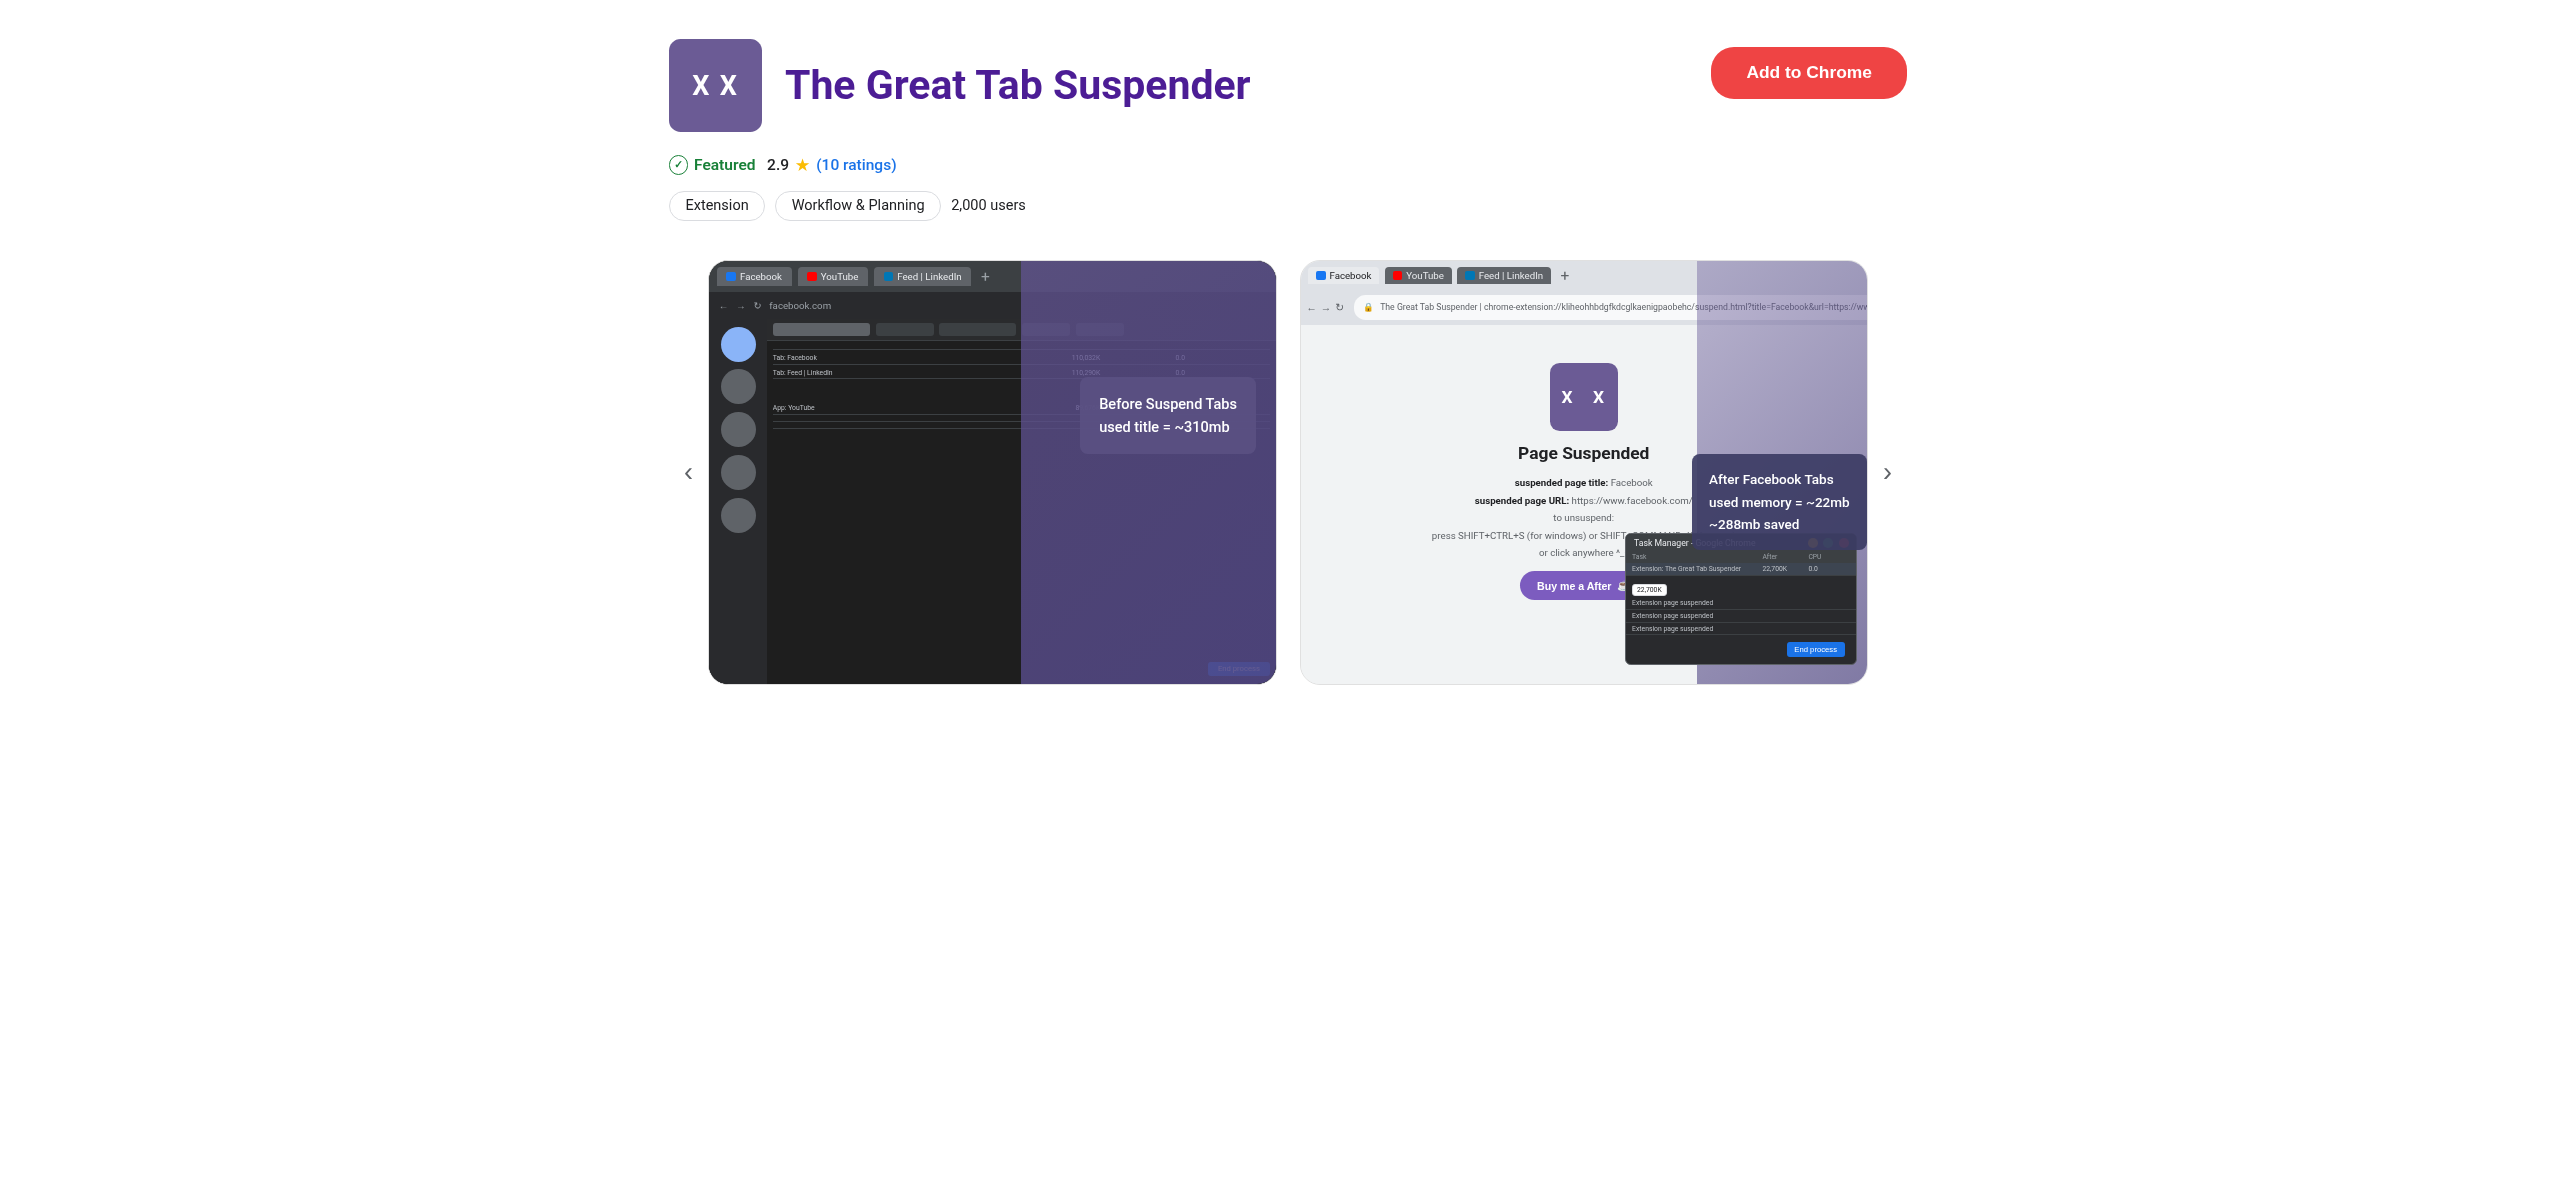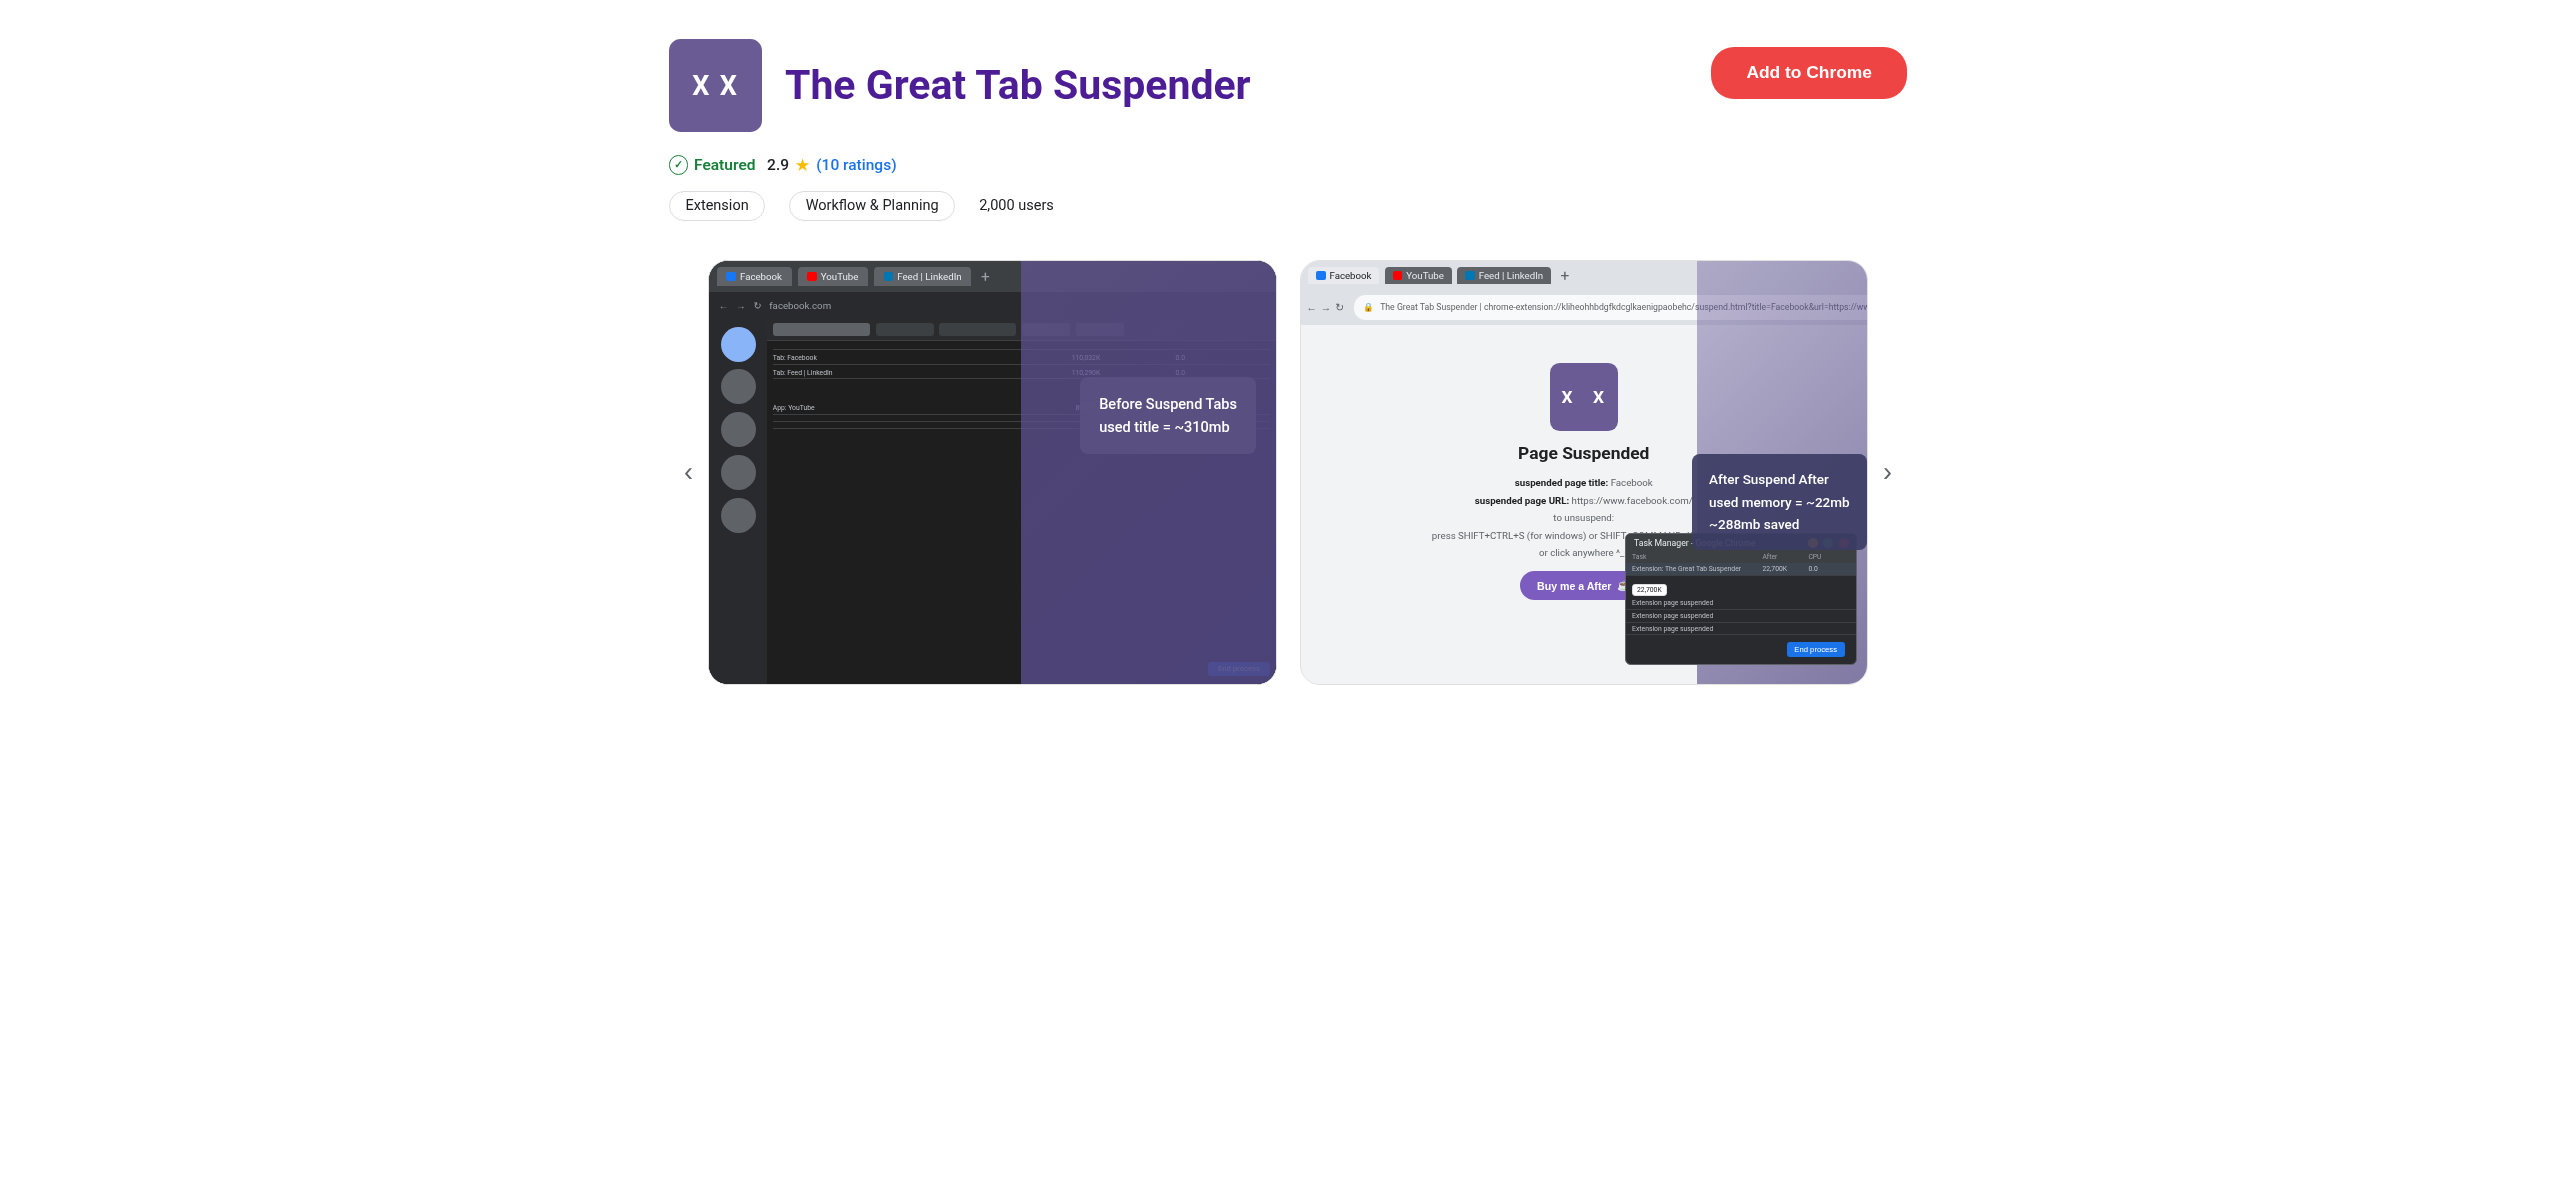--- a/index.html
+++ b/index.html
@@ -117,21 +117,21 @@
     .rating-link {
       color: #1a73e8;
       text-decoration: none;
       font-size: 15.5px;
     }
 
     
     .tags-section {
       display: flex;
       align-items: center;
-      gap: 24px;
+      gap: 10px;
       margin-bottom: 39px;
     }
 
     .tag {
       border: 1.5px solid #dadce0;
       border-radius: 19.3px;
       padding: 5.8px 15.5px;
       font-size: 14.5px;
       color: #202124;
       background: #fff;
@@ -701,21 +701,21 @@
           </div>
           <button class="buy-coffee-btn">
             <span>Buy me a After</span>
             <span>☕</span>
           </button>
         </div>
 
         <div class="purple-overlay-2"></div>
 
         <div class="after-overlay">
-          <div>After Suspend After</div>
+          <div>After Facebook Tabs</div>
           <div>used memory = ~22mb</div>
           <div>~288mb saved</div>
         </div>
 
         <div class="task-manager-mini">
           <div class="tm-header">
             <span class="tm-title">Task Manager - Google Chrome</span>
             <div class="tm-controls">
               <span class="tm-btn minimize"></span>
               <span class="tm-btn maximize"></span>

